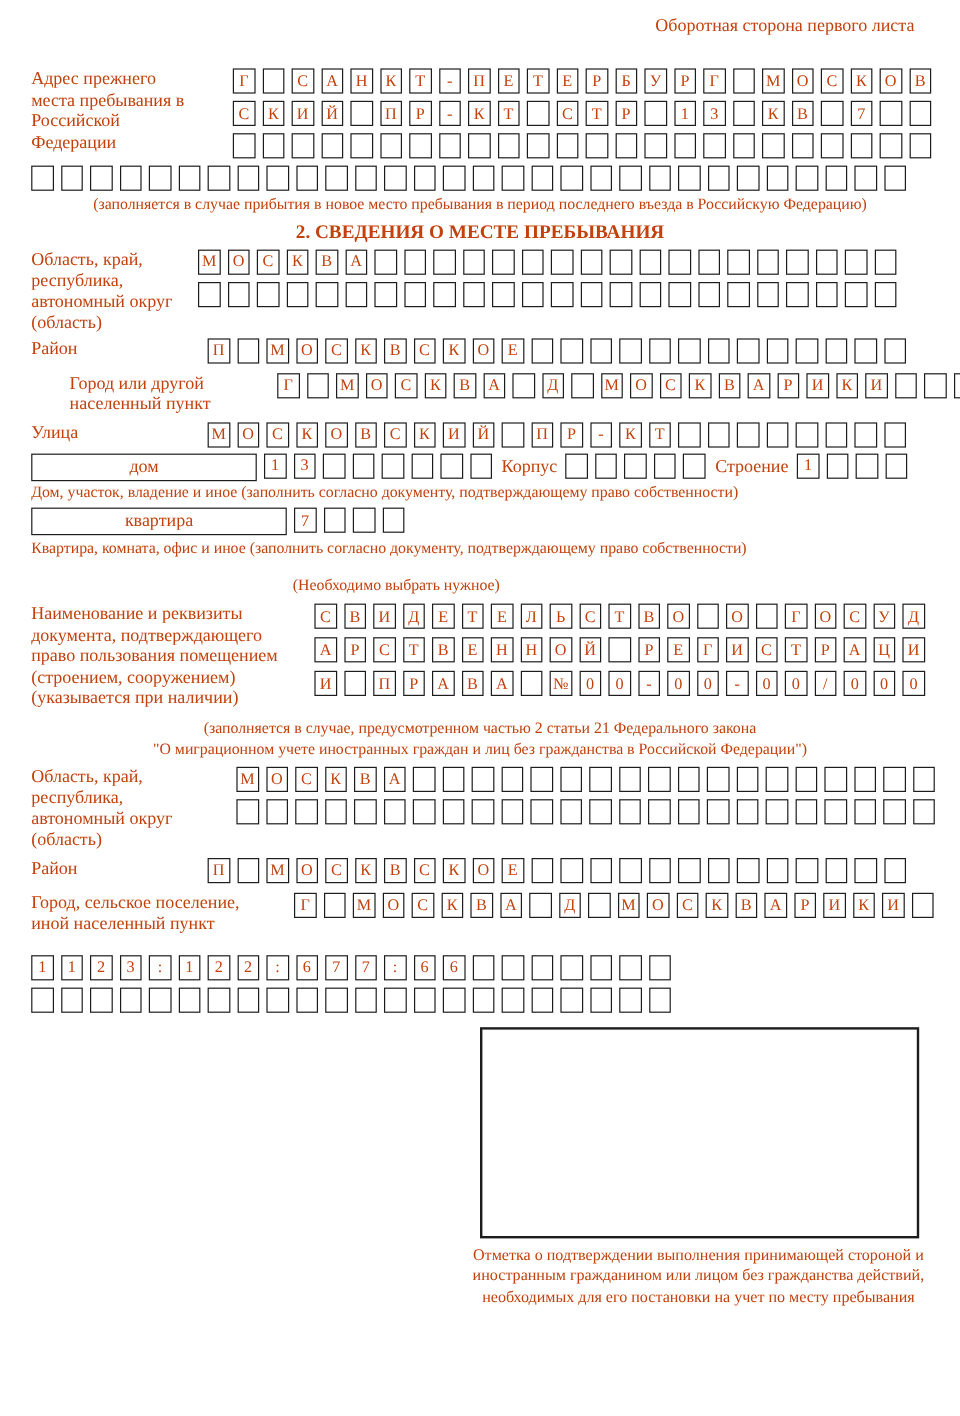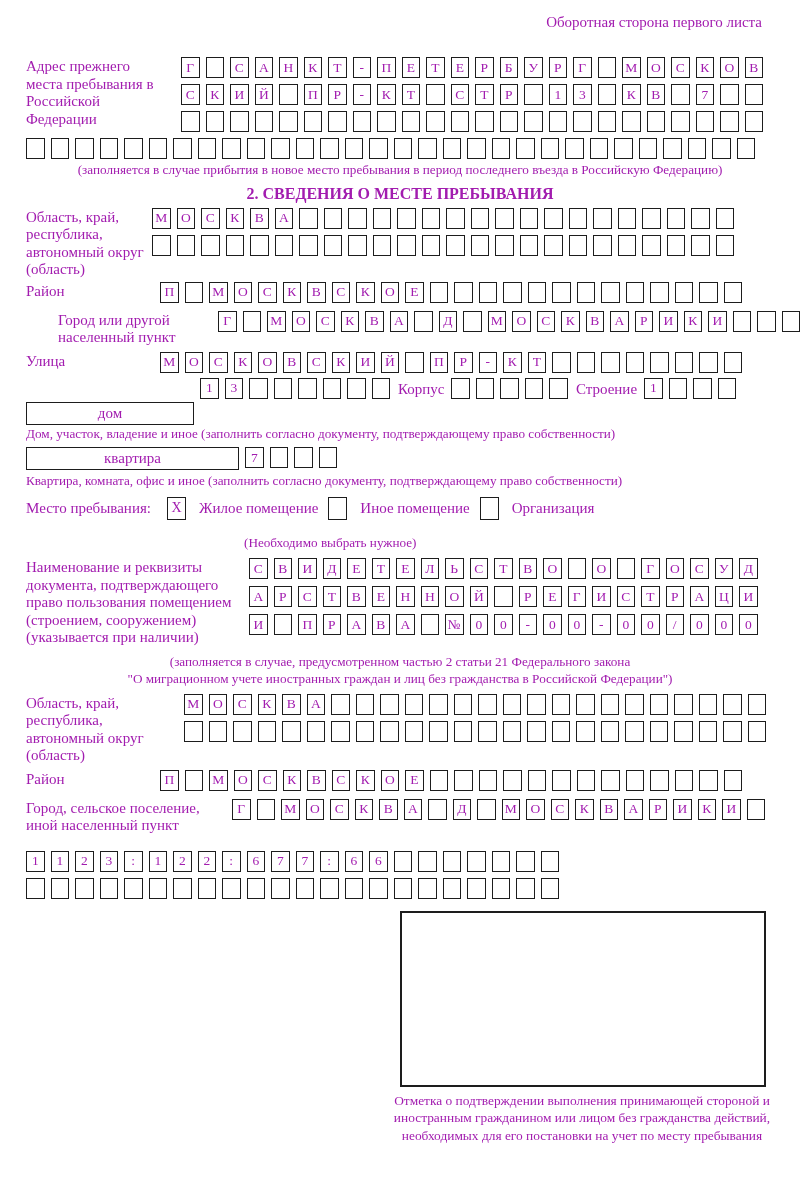--- a/index.html
+++ b/index.html
@@ -2,27 +2,27 @@
 <html><head>
 <meta charset="utf-8">
 <style>
   * { box-sizing: border-box; margin: 0; padding: 0; }
   html, body { background: #ffffff; }
   .page {
     position: relative;
     width: 800px; height: 1180px;
     padding: 14px 26px 12px 26px;
     font-family: "Liberation Serif", "DejaVu Serif", serif;
-    color: #a21caf;
+    color: #c2410c;
     overflow: hidden;
     background: #ffffff;
   }
   .top-title { text-align: right; font-size: 15px; padding-right: 12px; }
 
-  .field { display: flex; align-items: flex-start; }
+  .field { display: flex; align-items: flex-start; gap: 13px; }
   .flabel { flex: 0 0 auto; font-size: 15px; line-height: 17.5px; padding-top: 1px; }
   .w155 { width: 155px; padding-right: 25px; }
   .w126 { width: 126px; padding-right: 8px; }
   .w134 { width: 134px; padding-right: 8px; }
   .w160 { width: 160px; padding-right: 30px; margin-left: 32px; }
   .w223 { width: 223px; padding-right: 10px; }
   .w158 { width: 158px; padding-right: 16px; }
   .w206 { width: 206px; padding-right: 8px; }
 
   .cells { display: flex; gap: 6px; }
@@ -41,21 +41,21 @@
 
   .sec-title { text-align: center; font-weight: bold; font-size: 16px; margin-top: 7px; }
   .sub-title { text-align: center; font-weight: bold; font-size: 15.5px; margin-top: 13px; }
 
   .houserow { display: flex; align-items: flex-start; }
   .widebox {
     height: 23px; border: 1.6px solid #1d1d1d;
     display: flex; align-items: center; justify-content: center;
     font-size: 15px; margin-right: 6px; background: #fff;
   }
-  .wb-dom { width: 168px; margin-top: 24px; }
+  .wb-dom { width: 188px; }
   .wb-kv  { width: 213px; }
   .inlbl { font-size: 15px; line-height: 22px; margin: 0 7px 0 8px; text-align: center; }
 
   .stayrow { display: flex; align-items: center; font-size: 15px; }
   .staylbl { margin-right: 6px; }
   .cbox {
     width: 19px; height: 23px; border: 1.6px solid #1d1d1d;
     display: inline-flex; align-items: center; justify-content: center;
     font-size: 14px; margin: 0 13px 0 10px; background: #fff;
   }
@@ -386,29 +386,20 @@
     <div class="widebox wb-kv">квартира</div>
     <div class="cells">
         <div class="cell">7</div>
         <div class="cell"></div>
         <div class="cell"></div>
         <div class="cell"></div>
       </div>
   </div>
   <div class="note mt4">Квартира, комната, офис и иное (заполнить согласно документу, подтверждающему право собственности)</div>
 
-  <div class="stayrow mt8">
-    <span class="staylbl">Место пребывания:</span>
-    <span class="cbox">X</span>
-    <span class="stayopt">Жилое помещение</span>
-    <span class="cbox"></span>
-    <span class="stayopt">Иное помещение</span>
-    <span class="cbox"></span>
-    <span class="stayopt">Организация</span>
-  </div>
   <div class="note staynote">(Необходимо выбрать нужное)</div>
 
   <div class="field mt8 doc">
     <div class="flabel w223">Наименование и реквизиты документа, подтверждающего право пользования помещением (строением, сооружением) (указывается при наличии)</div>
     <div class="rows">
       <div class="cells">
           <div class="cell">С</div>
           <div class="cell">В</div>
           <div class="cell">И</div>
           <div class="cell">Д</div>

